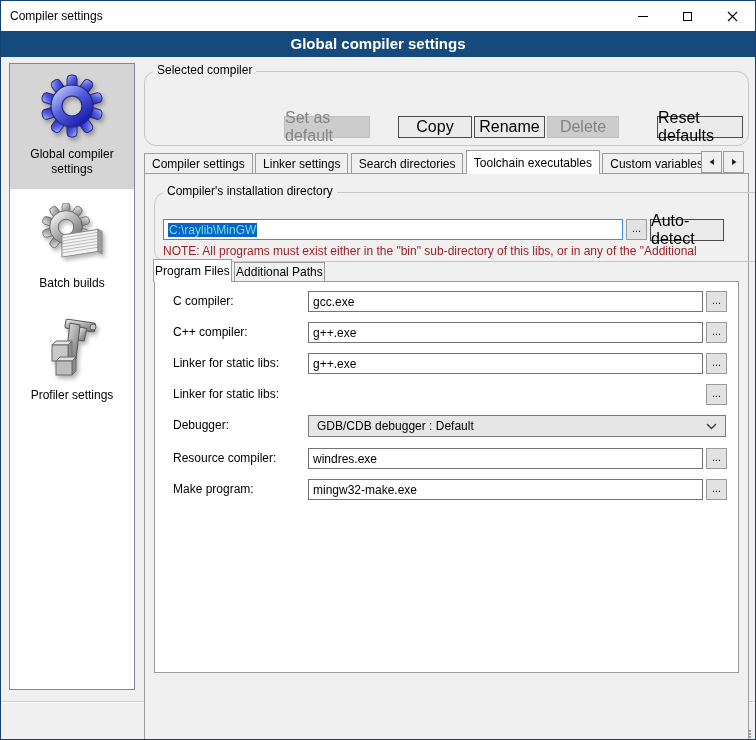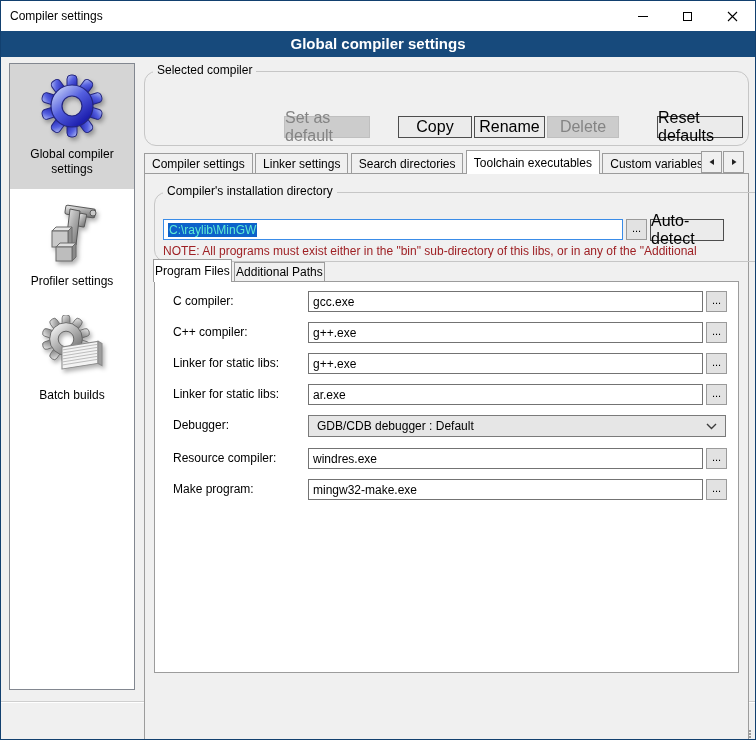--- a/index.html
+++ b/index.html
@@ -149,50 +149,20 @@
               <rect x="-5" y="-31" width="10" height="14" rx="4" transform="rotate(324)"></rect>
             </g>
             <circle r="15.5" fill="none" stroke="url(#gblue)" stroke-width="11"></circle>
             <circle r="21" fill="none" stroke="#23257e" stroke-width="1.2"></circle>
             <circle r="10" fill="none" stroke="#23257e" stroke-width="1.2"></circle>
           </g>
         </svg>
         <div class="sb-label">Global compiler settings</div>
       </div>
 
-      <div class="sb-item" style="margin-top:2px;">
-        <svg class="sb-icon" viewBox="0 0 64 64">
-          <defs>
-            <linearGradient id="ggray" x1="0" y1="0" x2="1" y2="1">
-              <stop offset="0" stop-color="#ededed"></stop>
-                <stop offset="0.5" stop-color="#a8a8a8"></stop>
-                <stop offset="1" stop-color="#6e6e6e"></stop>
-            </linearGradient>
-          </defs>
-
-          <g>
-            <rect x="26" y="4" width="30" height="9" rx="2" fill="url(#ggray)" stroke="#5a5a5a" transform="rotate(8 26 4)"></rect>
-            <circle cx="53" cy="12" r="3" fill="#c9c9c9" stroke="#5a5a5a"></circle>
-            <rect x="40" y="12" width="7" height="13" rx="1" fill="url(#ggray)" stroke="#5a5a5a" transform="rotate(12 40 12)"></rect>
-
-            <polygon points="30,8 40,10 36,44 26,42" fill="url(#ggray)" stroke="#555"></polygon>
-          </g>
-
-          <g stroke="#6a6a6a" stroke-width="1">
-            <polygon points="12,30 28,30 32,26 16,26" fill="#e6e6e6"></polygon>
-            <polygon points="28,30 32,26 32,42 28,46" fill="#8f8f8f"></polygon>
-            <rect x="12" y="30" width="16" height="16" fill="#c9c9c9"></rect>
-            <polygon points="16,46 32,46 36,42 20,42" fill="#dedede"></polygon>
-            <polygon points="32,46 36,42 36,56 32,60" fill="#8a8a8a"></polygon>
-            <rect x="16" y="46" width="16" height="14" fill="#bdbdbd"></rect>
-          </g>
-        </svg>
-        <div class="sb-label">Profiler settings</div>
-      </div>
-
       <div class="sb-item" style="margin-top:4px;">
         <svg class="sb-icon" viewBox="0 0 64 64">
           <defs>
             <linearGradient id="ggray2" x1="0" y1="0" x2="0.85" y2="1">
               <stop offset="0" stop-color="#f0f0f0"></stop>
                 <stop offset="0.5" stop-color="#b2b2b2"></stop>
                 <stop offset="1" stop-color="#787878"></stop>
             </linearGradient>
           </defs>
           <g transform="translate(26,24) scale(0.78)">
@@ -213,20 +183,50 @@
             <circle r="10" fill="none" stroke="#636363" stroke-width="1.2"></circle>
           </g>
           <g transform="translate(22,32) skewY(-9)">
             <rect width="36" height="22" fill="#f3f3f3" stroke="#8a8a8a"></rect>
             <path d="M0 3 H36 M0 6 H36 M0 9 H36 M0 12 H36 M0 15 H36 M0 18 H36" stroke="#bcbcbc" stroke-width="1"></path>
             <polygon points="36,0 40,3 40,25 36,22" fill="#9d9d9d" stroke="#8a8a8a"></polygon>
           </g>
         </svg>
         <div class="sb-label">Batch builds</div>
       </div>
+
+      <div class="sb-item" style="margin-top:2px;">
+        <svg class="sb-icon" viewBox="0 0 64 64">
+          <defs>
+            <linearGradient id="ggray" x1="0" y1="0" x2="1" y2="1">
+              <stop offset="0" stop-color="#ededed"></stop>
+                <stop offset="0.5" stop-color="#a8a8a8"></stop>
+                <stop offset="1" stop-color="#6e6e6e"></stop>
+            </linearGradient>
+          </defs>
+
+          <g>
+            <rect x="26" y="4" width="30" height="9" rx="2" fill="url(#ggray)" stroke="#5a5a5a" transform="rotate(8 26 4)"></rect>
+            <circle cx="53" cy="12" r="3" fill="#c9c9c9" stroke="#5a5a5a"></circle>
+            <rect x="40" y="12" width="7" height="13" rx="1" fill="url(#ggray)" stroke="#5a5a5a" transform="rotate(12 40 12)"></rect>
+
+            <polygon points="30,8 40,10 36,44 26,42" fill="url(#ggray)" stroke="#555"></polygon>
+          </g>
+
+          <g stroke="#6a6a6a" stroke-width="1">
+            <polygon points="12,30 28,30 32,26 16,26" fill="#e6e6e6"></polygon>
+            <polygon points="28,30 32,26 32,42 28,46" fill="#8f8f8f"></polygon>
+            <rect x="12" y="30" width="16" height="16" fill="#c9c9c9"></rect>
+            <polygon points="16,46 32,46 36,42 20,42" fill="#dedede"></polygon>
+            <polygon points="32,46 36,42 36,56 32,60" fill="#8a8a8a"></polygon>
+            <rect x="16" y="46" width="16" height="14" fill="#bdbdbd"></rect>
+          </g>
+        </svg>
+        <div class="sb-label">Profiler settings</div>
+      </div>
     </div>
 
     <div class="groupbox" style="left:143px; top:14px; width:605px; height:75px;">
       <span class="glabel">Selected compiler</span>
       <div class="btn disabled" style="position:absolute; left:139px; top:44px; width:86px;">Set as default</div>
       <div class="btn" style="position:absolute; left:253px; top:44px; width:74px;text-align:center;">Copy</div>
       <div class="btn" style="position:absolute; left:329px; top:44px; width:71px;">Rename</div>
       <div class="btn disabled" style="position:absolute; left:402px; top:44px; width:72px;">Delete</div>
       <div class="btn" style="position:absolute; left:512px; top:44px; width:86px;">Reset defaults</div>
     </div>
@@ -290,23 +290,20 @@
         <div class="frow" style="top:71px;">
           <span class="flabel">Linker for static libs:</span>
           <div class="textbox">
             <span>g++.exe</span>
           </div>
           <div class="dots-btn">...</div>
         </div>
 
         <div class="frow" style="top:102px;">
           <span class="flabel">Linker for static libs:</span>
-          <div class="textbox">
-            <span>ar.exe</span>
-          </div>
           <div class="dots-btn">...</div>
         </div>
 
         <div class="frow" style="top:133px;">
           <span class="flabel">Debugger:</span>
           <div class="combo">
             <span class="cval">GDB/CDB debugger : Default</span>
             <svg width="11" height="7">
               <polyline points="1,1 5.5,5.5 10,1" fill="none" stroke="#3c3c3c" stroke-width="1.4"></polyline>
             </svg>

